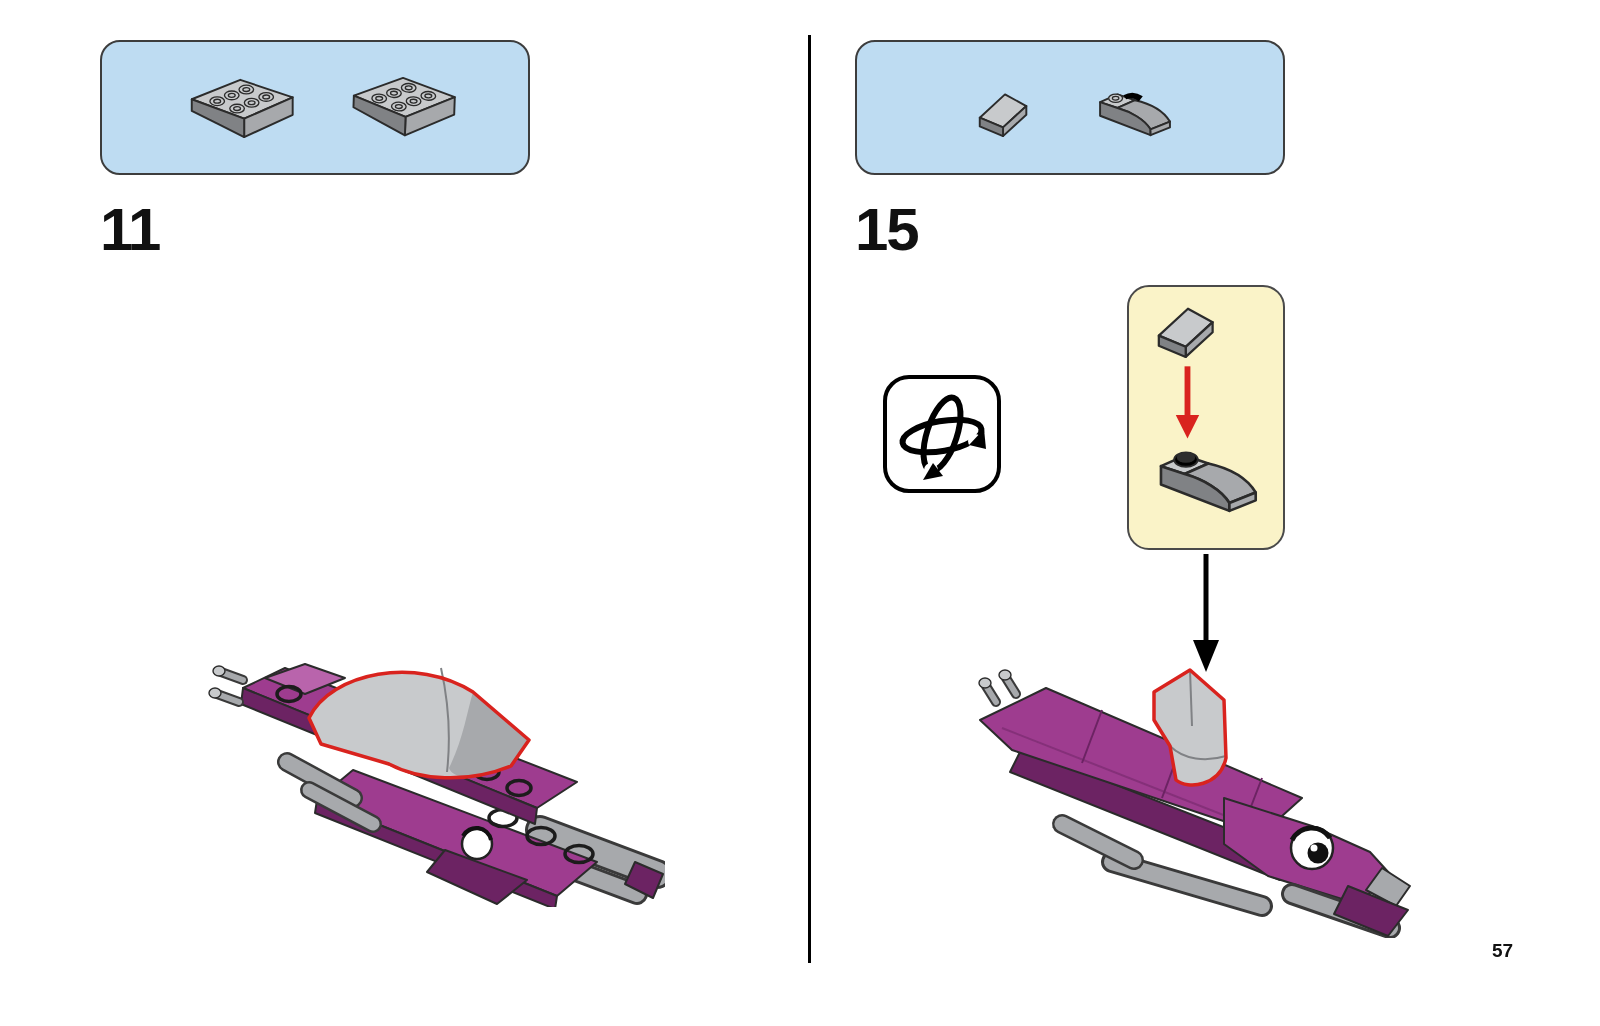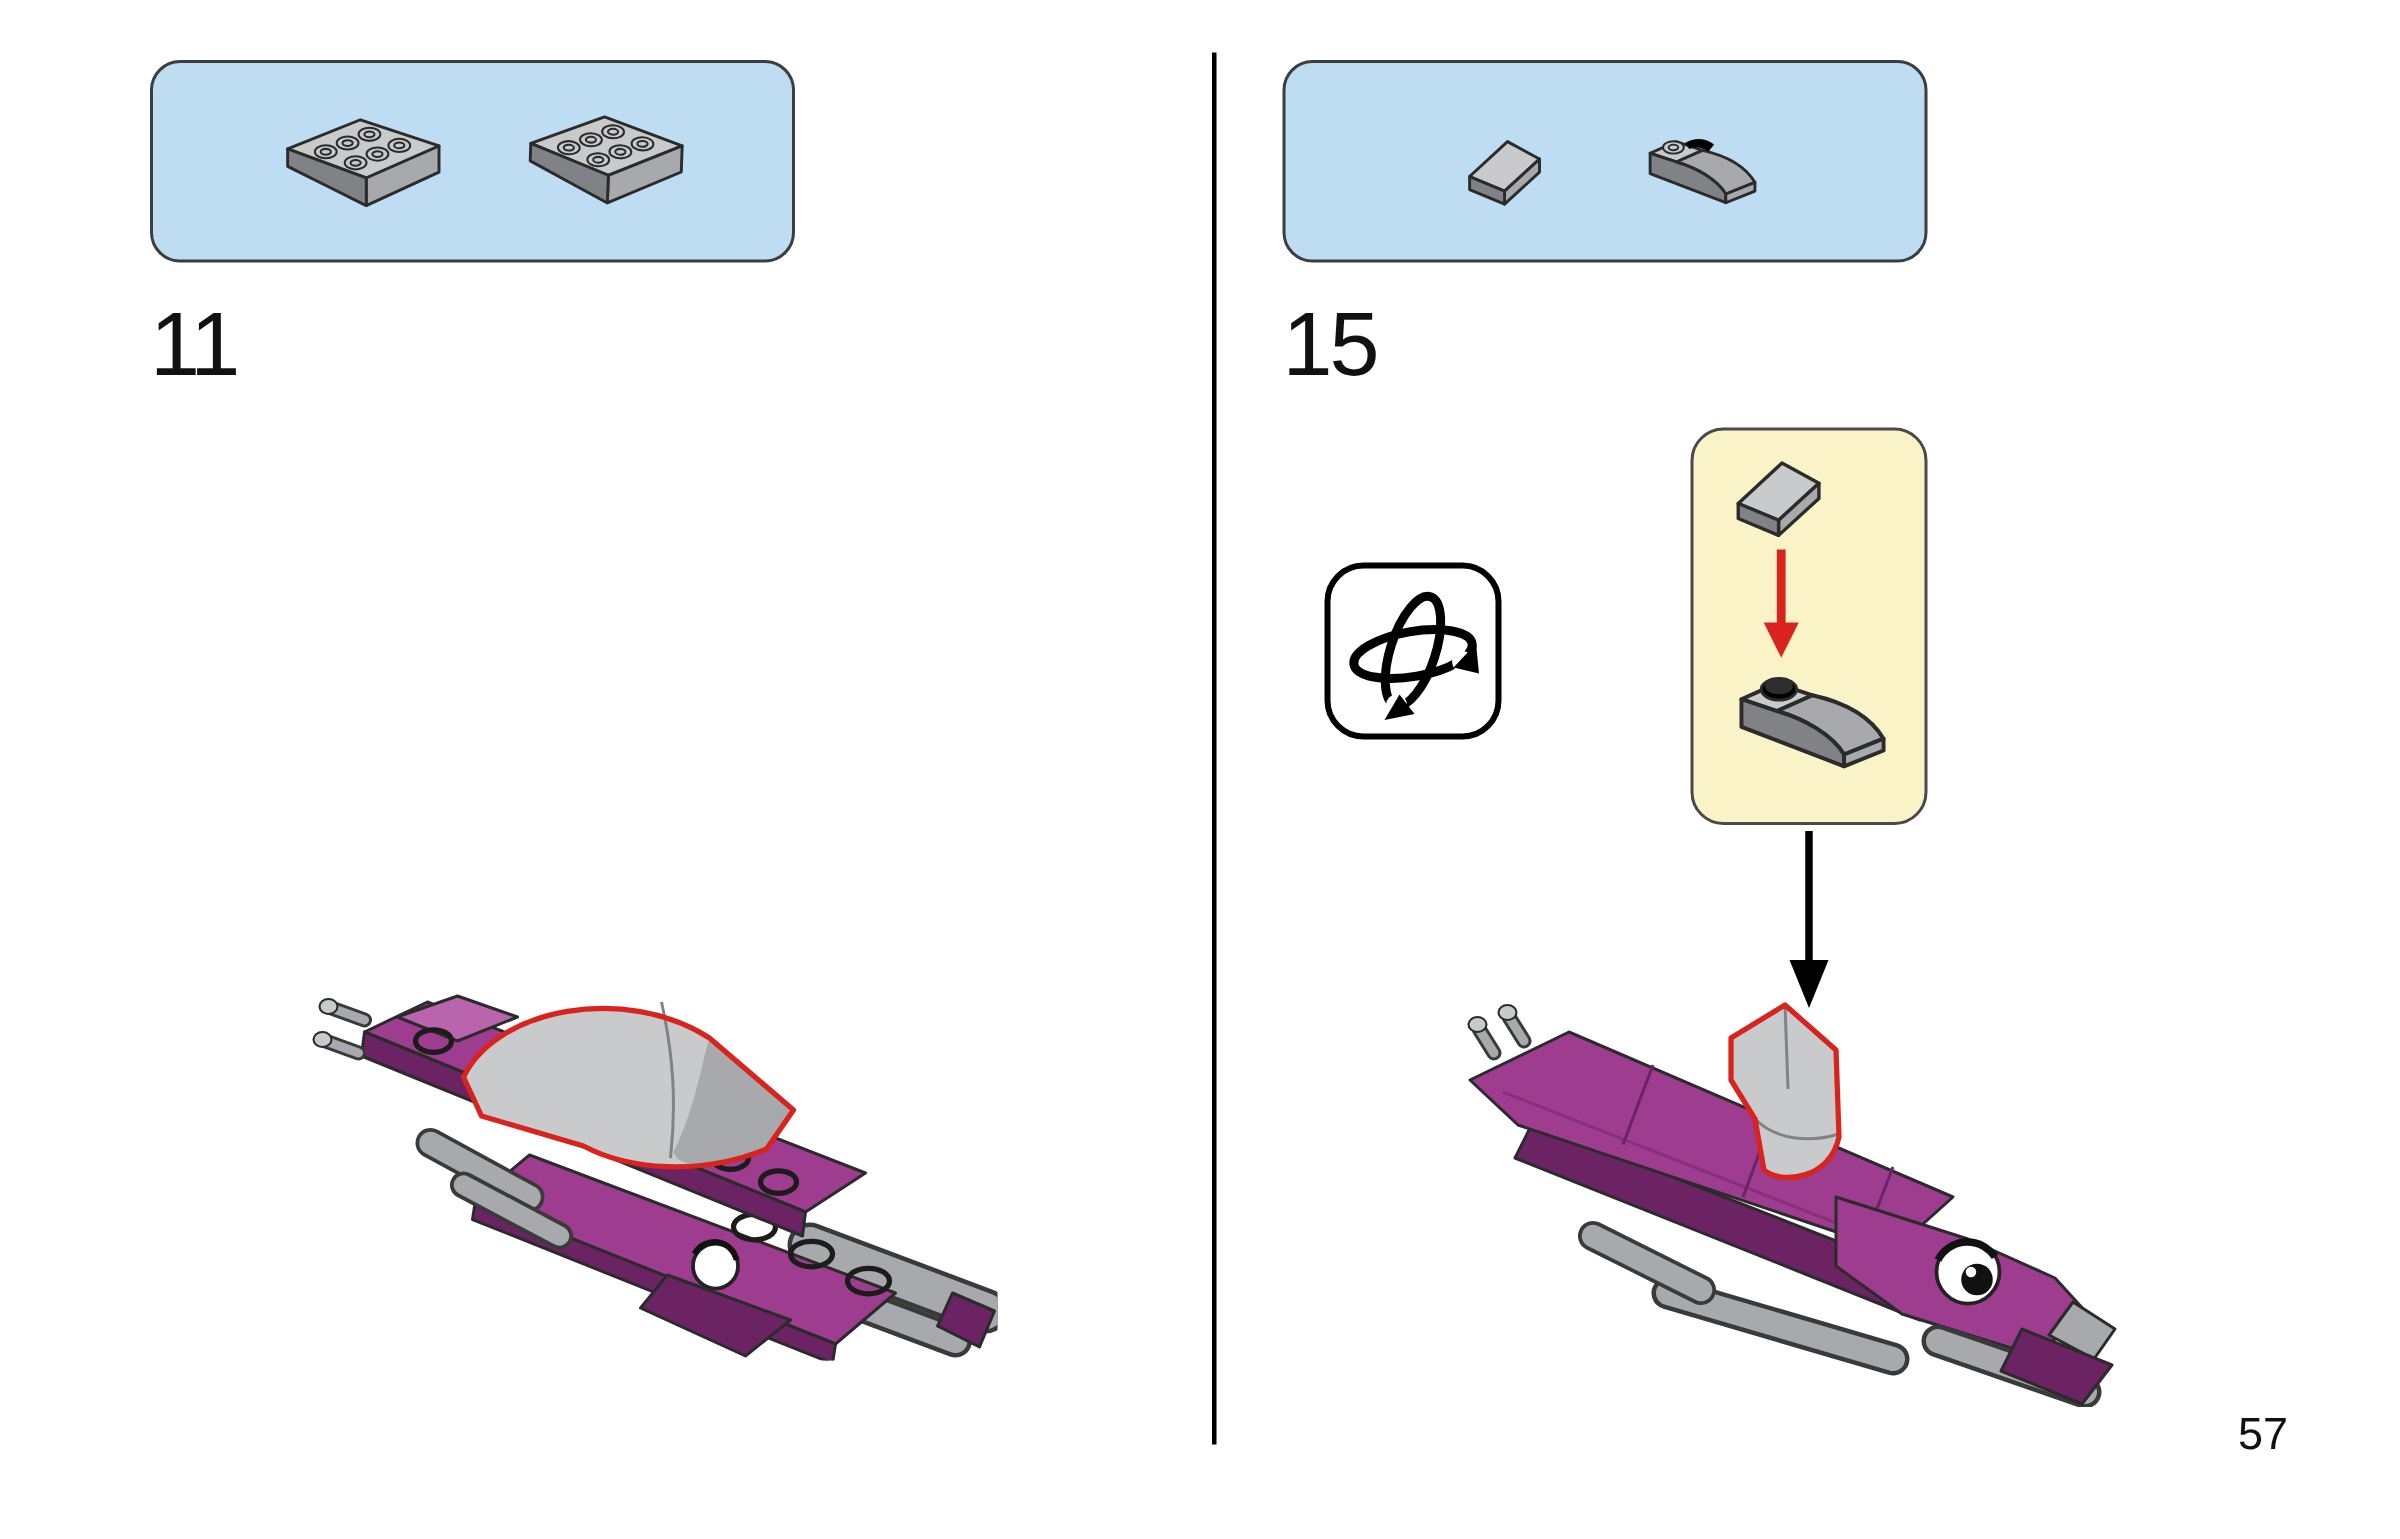--- a/index.html
+++ b/index.html
@@ -12,21 +12,21 @@
   .divider{position:absolute;left:808px;top:35px;width:3px;height:928px;background:var(--divider,#000);}
   .parts-box{
     position:absolute;background:var(--parts-box-bg,#BEDCF2);
     border:2.5px solid var(--parts-box-border,#3d3d3d);border-radius:20px;
     box-sizing:border-box;
   }
   .parts-box svg{width:100%;height:100%;display:block;}
   .pb-11{left:100px;top:40px;width:430px;height:135px;}
   .pb-12{left:855px;top:40px;width:430px;height:135px;}
   .step-number{
-    position:absolute;font-size:60px;font-weight:400;letter-spacing:-2px;
+    position:absolute;font-size:60px;font-weight:700;letter-spacing:-2px;
     color:var(--text,#111);line-height:1;
   }
   .sn-11{left:100px;top:200px;}
   .sn-12{left:855px;top:200px;}
   .rotate-box{
     position:absolute;left:883px;top:375px;width:118px;height:118px;
     border:4.5px solid var(--arrow-black,#000);border-radius:26px;background:#fff;
     box-sizing:border-box;
   }
   .rotate-box svg{width:100%;height:100%;display:block;}
@@ -34,21 +34,21 @@
     position:absolute;left:1127px;top:285px;width:158px;height:265px;
     background:var(--callout-bg,#FAF3C8);
     border:2px solid var(--callout-border,#4a4a4a);border-radius:22px;
     box-sizing:border-box;
   }
   .callout svg{width:100%;height:100%;display:block;}
   .down-arrow{position:absolute;left:1188px;top:552px;width:36px;height:122px;}
   .model{position:absolute;}
   .model-11{left:205px;top:612px;width:460px;height:295px;}
   .model-12{left:962px;top:648px;width:450px;height:290px;}
-  .page-number{position:absolute;left:1492px;top:940px;font-size:30px;font-weight:400;}
+  .page-number{position:absolute;left:1492px;top:940px;font-size:19px;font-weight:700;}
 
   
   .f-gray{fill:var(--brick-gray,#A7A9AC);}
   .f-gray-top{fill:var(--brick-gray-light,#C8CACC);}
   .f-gray-dark{fill:var(--brick-gray-dark,#808285);}
   .f-purple{fill:var(--purple,#9E3C8F);}
   .f-purple-light{fill:var(--purple-light,#B964AC);}
   .f-purple-dark{fill:var(--purple-dark,#6C2363);}
   .s-out{stroke:var(--line,#2b2b2b);stroke-width:2;stroke-linejoin:round;}
   .st-thin{stroke:var(--line,#2b2b2b);stroke-width:1.4;}

